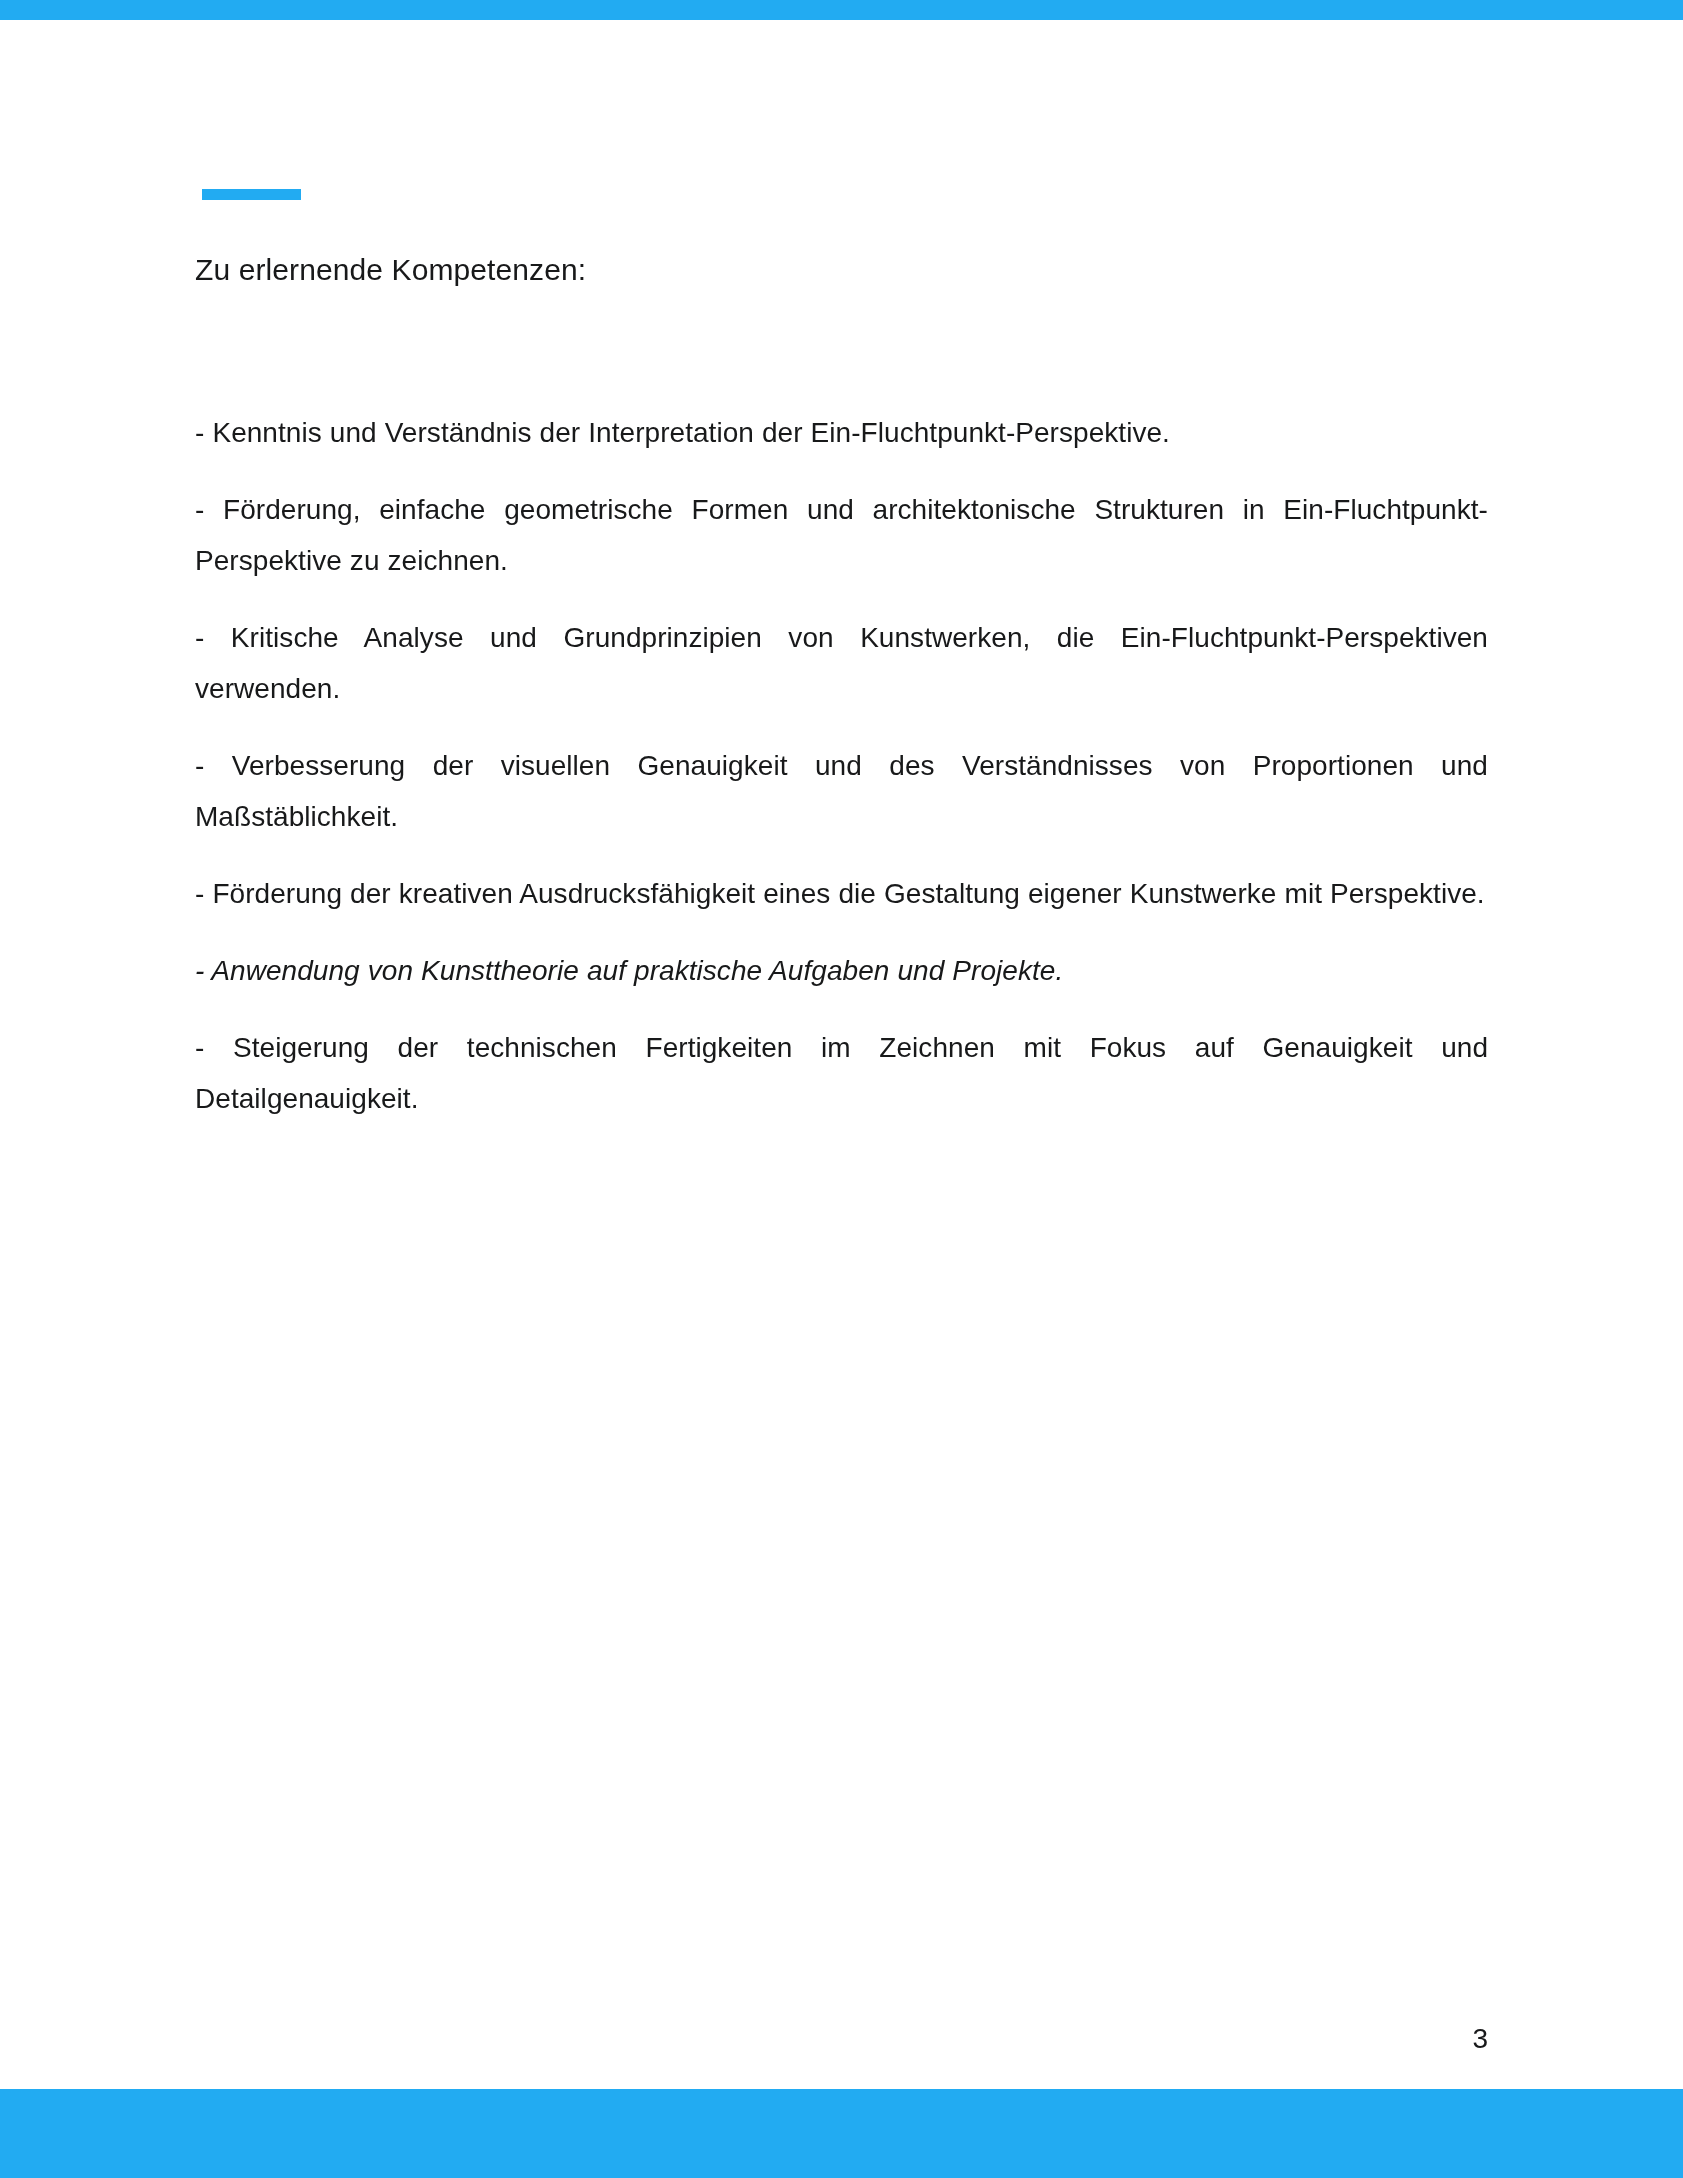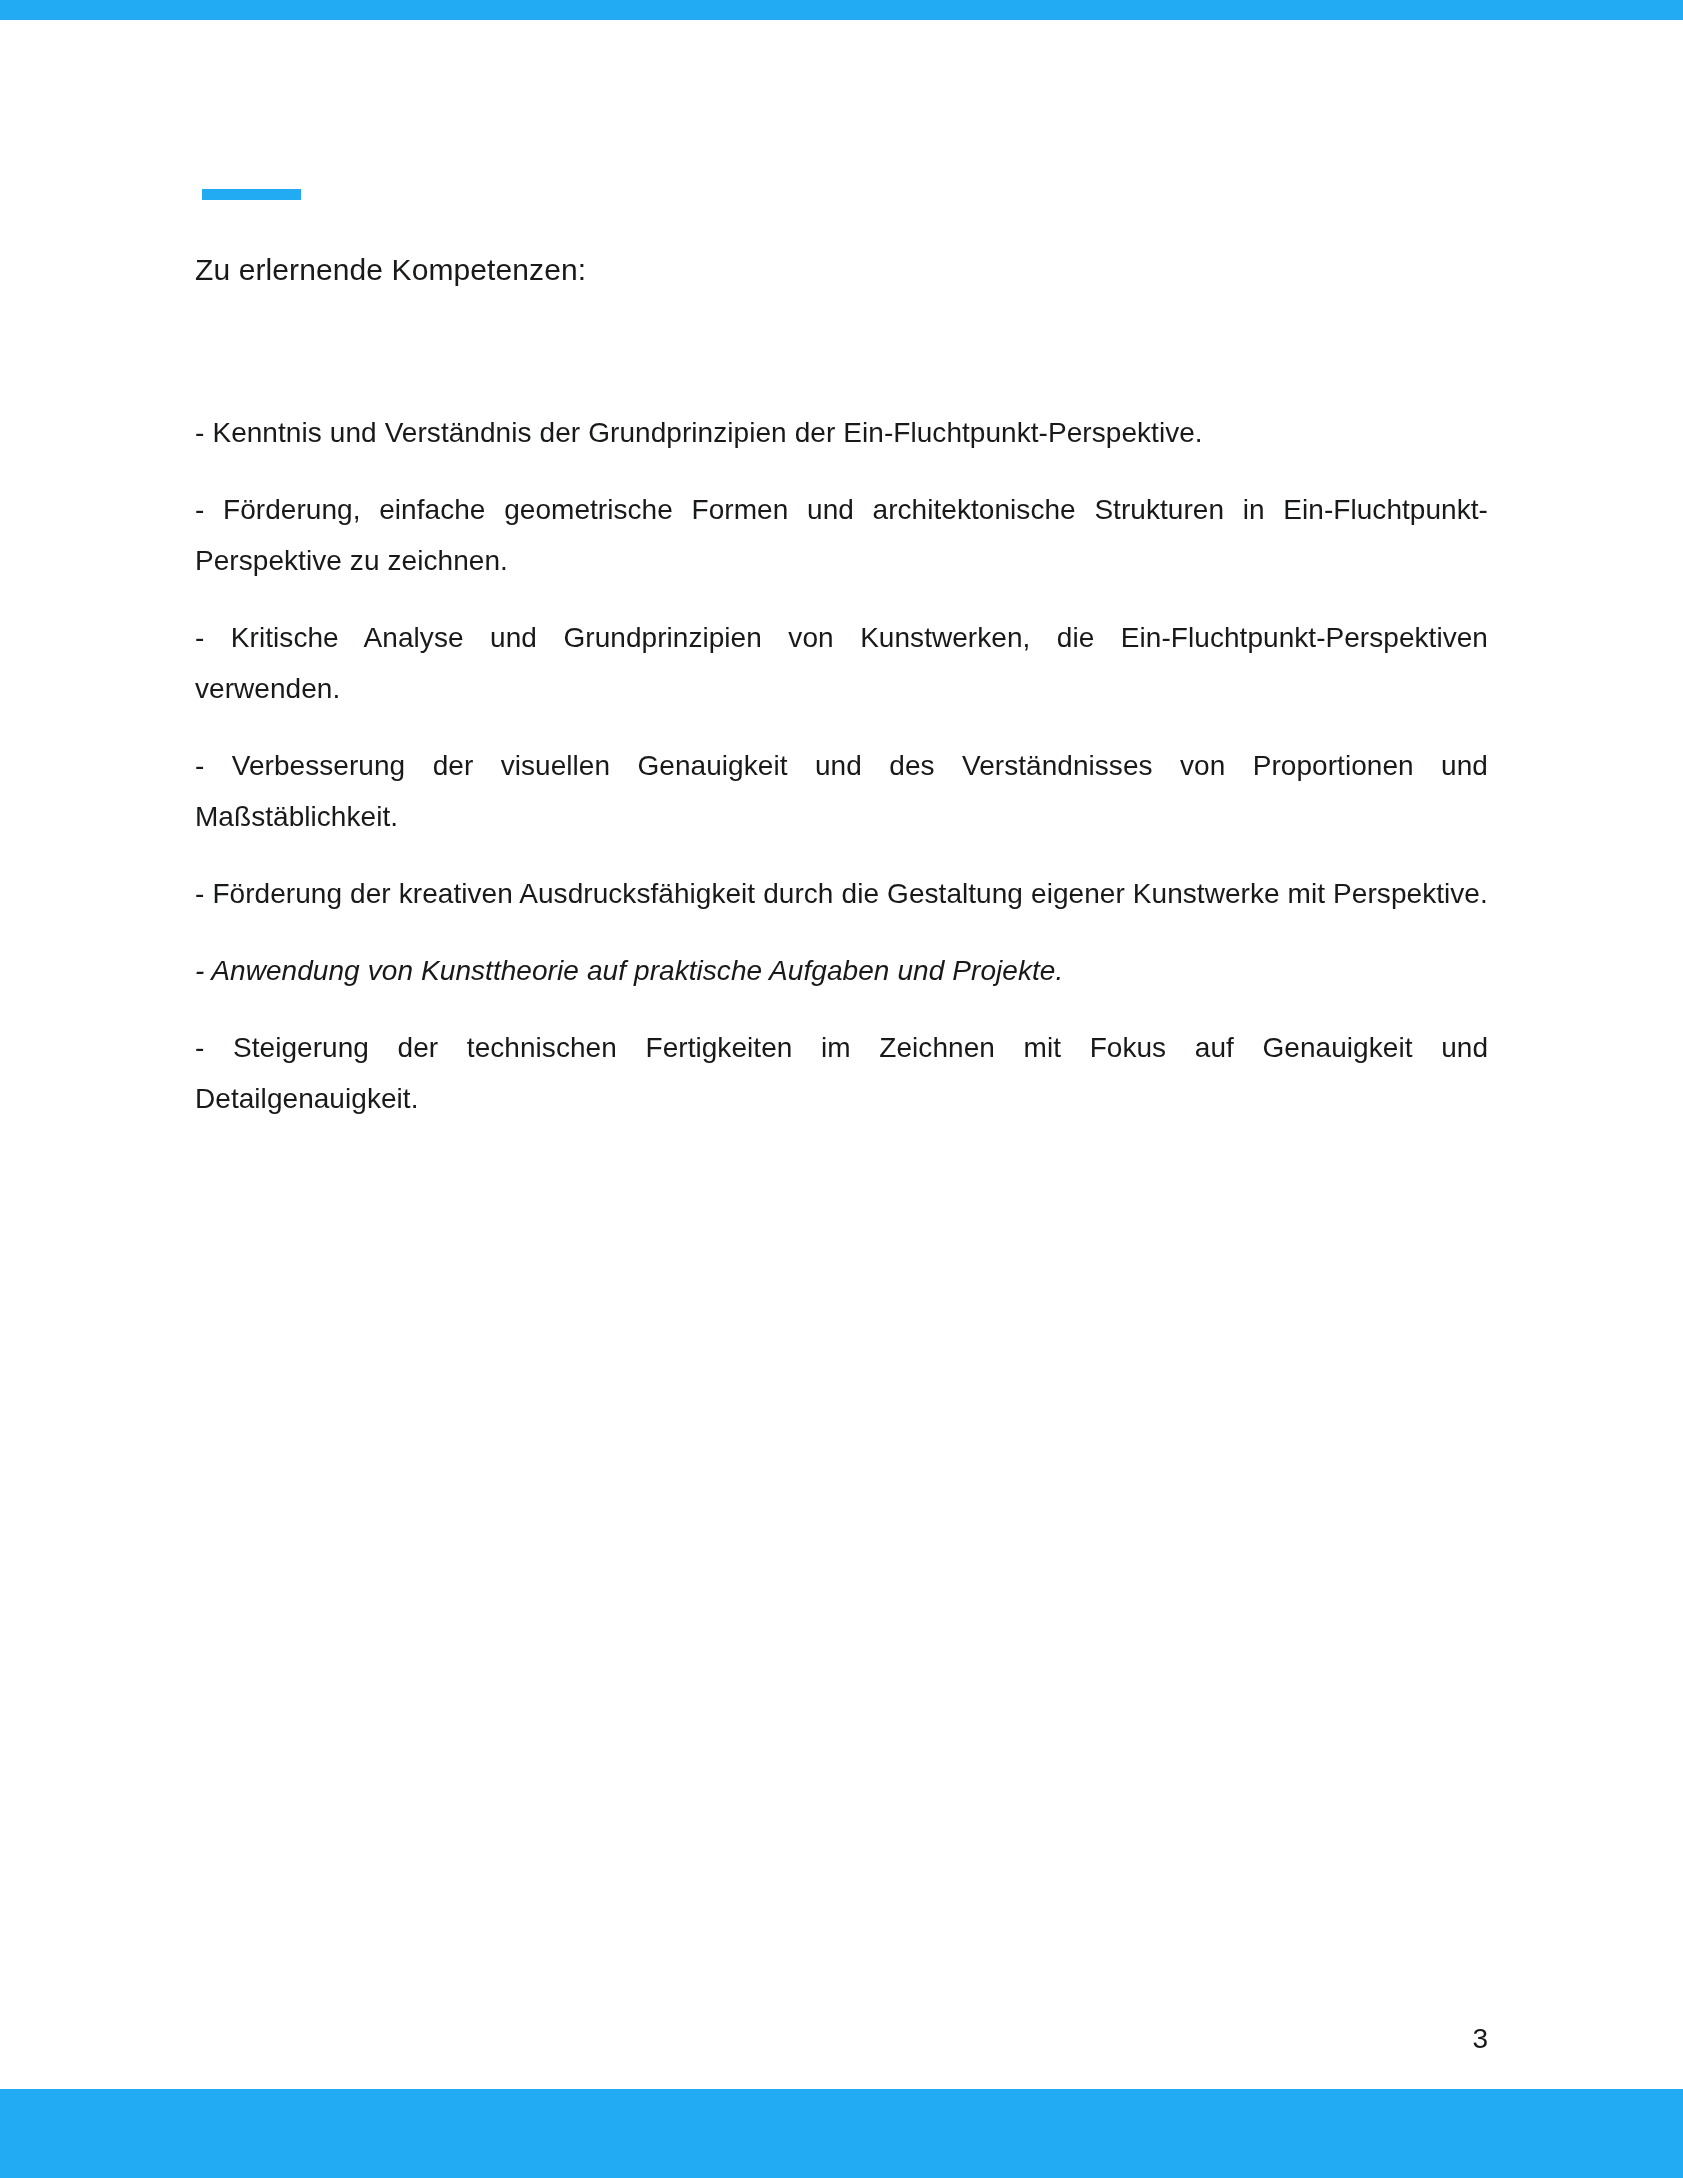--- a/index.html
+++ b/index.html
@@ -116,25 +116,25 @@
 
   <div class="bar-top" style="background: rgb(34, 171, 242);"></div>
 
   <div class="content">
 
     <div class="accent-dash" style="background: rgb(34, 171, 242);"></div>
 
     <div class="page-title" style="color: rgb(24, 25, 26);">Zu erlernende Kompetenzen:</div>
 
     <div class="body-block">
-        <p class="para single" style="color: rgb(24, 25, 26);">- Kenntnis und Verständnis der Grundprinzipien der Ein-Fluchtpunkt-Perspektive.</p>
+        <p class="para single" style="color: rgb(24, 25, 26);">- Kenntnis und Verständnis der Interpretation der Ein-Fluchtpunkt-Perspektive.</p>
         <p class="para" style="color: rgb(24, 25, 26);">- Förderung, einfache geometrische Formen und architektonische Strukturen in Ein-Fluchtpunkt-Perspektive zu zeichnen.</p>
         <p class="para" style="color: rgb(24, 25, 26);">- Kritische Analyse und Grundprinzipien von Kunstwerken, die Ein-Fluchtpunkt-Perspektiven verwenden.</p>
         <p class="para" style="color: rgb(24, 25, 26);">- Verbesserung der visuellen Genauigkeit und des Verständnisses von Proportionen und Maßstäblichkeit.</p>
-        <p class="para" style="color: rgb(24, 25, 26);">- Förderung der kreativen Ausdrucksfähigkeit durch die Gestaltung eigener Kunstwerke mit Perspektive.</p>
+        <p class="para" style="color: rgb(24, 25, 26);">- Förderung der kreativen Ausdrucksfähigkeit eines die Gestaltung eigener Kunstwerke mit Perspektive.</p>
         <p class="para single" style="color: rgb(24, 25, 26); font-style: italic;">- Anwendung von Kunsttheorie auf praktische Aufgaben und Projekte.</p>
         <p class="para" style="color: rgb(24, 25, 26);">- Steigerung der technischen Fertigkeiten im Zeichnen mit Fokus auf Genauigkeit und Detailgenauigkeit.</p>
       </div>
 
     <div class="page-number" style="color: rgb(24, 25, 26);">3</div>
 
   </div>
 
   <div class="bar-bottom" style="background: rgb(34, 171, 242);"></div>
 

